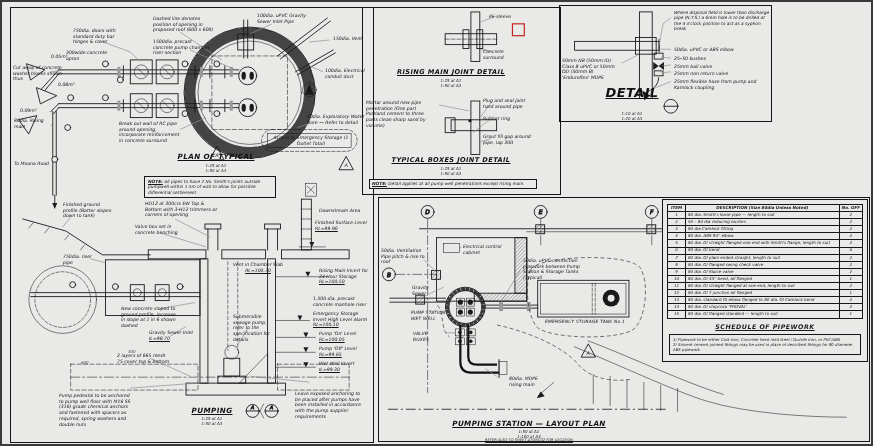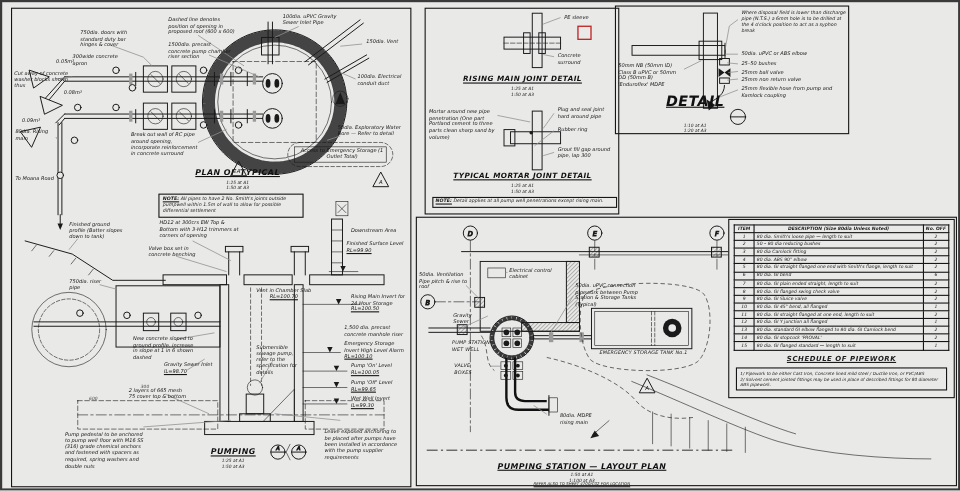--- a/index.html
+++ b/index.html
@@ -320,21 +320,21 @@
     <div class="lbl" style="left:222px;top:306px;width:44px">Submersible sewage pump, refer to the specification for details</div>
     <div class="lbl" style="left:48px;top:385px;width:76px">Pump pedestal to be anchored to pump well floor with M16 SS (316) grade chemical anchors and fastened with spacers as required, spring washers and double nuts</div>
     <div class="lbl" style="left:284px;top:383px;width:72px">Leave exposed anchoring to be placed after pumps have been installed in accordance with the pump supplier requirements</div>
     <div class="dim" style="left:117px;top:341px">300</div>
     <div class="dim" style="left:70px;top:352px">600</div>
     <div class="dtitle" style="left:168px;top:398px;width:66px">PUMPING</div>
     <div class="dscale" style="left:168px;top:408px;width:66px">1:25 at A1</div>
     <div class="dscale" style="left:168px;top:413px;width:66px">1:50 at A3</div>
   </div>
 
-  <div class="panel" id="panel-joints" style="left:384px;top:5px;width:177px;height:188px">
+  <div class="panel" id="panel-joints" style="left:360px;top:5px;width:199px;height:188px">
     <svg class="linework" viewBox="0 0 177 188">
       <g>
         <rect x="98" y="4" width="9" height="50" fill="url(#hatch)" class="ink"></rect>
         <rect x="72" y="26" width="52" height="11" class="ink"></rect>
         <rect x="90" y="22" width="6" height="19" class="ink"></rect>
         <rect x="104" y="22" width="6" height="19" class="ink"></rect>
         <line x1="72" y1="31.5" x2="124" y2="31.5" class="ink thin" stroke-dasharray="4,2"></line>
         <rect x="140" y="16" width="12" height="12" fill="none" stroke="#c22222" stroke-width="1.2"></rect>
         <polyline points="108,14 124,8" class="gray"></polyline>
         <polyline points="108,42 118,44" class="gray"></polyline>
@@ -352,21 +352,21 @@
     </svg>
     <div class="lbl" style="left:126px;top:6px;width:32px">PE sleeve</div>
     <div class="lbl" style="left:120px;top:41px;width:42px">Concrete surround</div>
     <div class="dtitle" style="left:14px;top:60px;width:148px;font-size:6.6px">RISING MAIN JOINT DETAIL</div>
     <div class="dscale" style="left:14px;top:70px;width:148px">1:25 at A1</div>
     <div class="dscale" style="left:14px;top:75px;width:148px">1:50 at A3</div>
     <div class="lbl" style="left:3px;top:92px;width:62px">Mortar around new pipe penetration (One part Portland cement to three parts clean sharp sand by volume)</div>
     <div class="lbl" style="left:120px;top:90px;width:48px">Plug and seal joint hard around pipe</div>
     <div class="lbl" style="left:120px;top:108px;width:42px">Rubber ring</div>
     <div class="lbl" style="left:120px;top:126px;width:48px">Grout fill gap around pipe, lap 300</div>
-    <div class="dtitle" style="left:8px;top:148px;width:160px;font-size:6.6px">TYPICAL MORTAR JOINT DETAIL</div>
+    <div class="dtitle" style="left:8px;top:148px;width:160px;font-size:6.6px">TYPICAL BOXES JOINT DETAIL</div>
     <div class="dscale" style="left:8px;top:158px;width:160px">1:25 at A1</div>
     <div class="dscale" style="left:8px;top:163px;width:160px">1:50 at A3</div>
     <div class="notebox" style="left:6px;top:171px;width:162px;padding:1px 2px">
       <span class="nb-h">NOTE:</span>
       <span>Detail applies at all pump well penetrations except rising main.</span>
     </div>
   </div>
 
   <div class="panel" id="panel-detail" style="left:557px;top:3px;width:213px;height:117px">
     <svg class="linework" viewBox="0 0 213 117">

